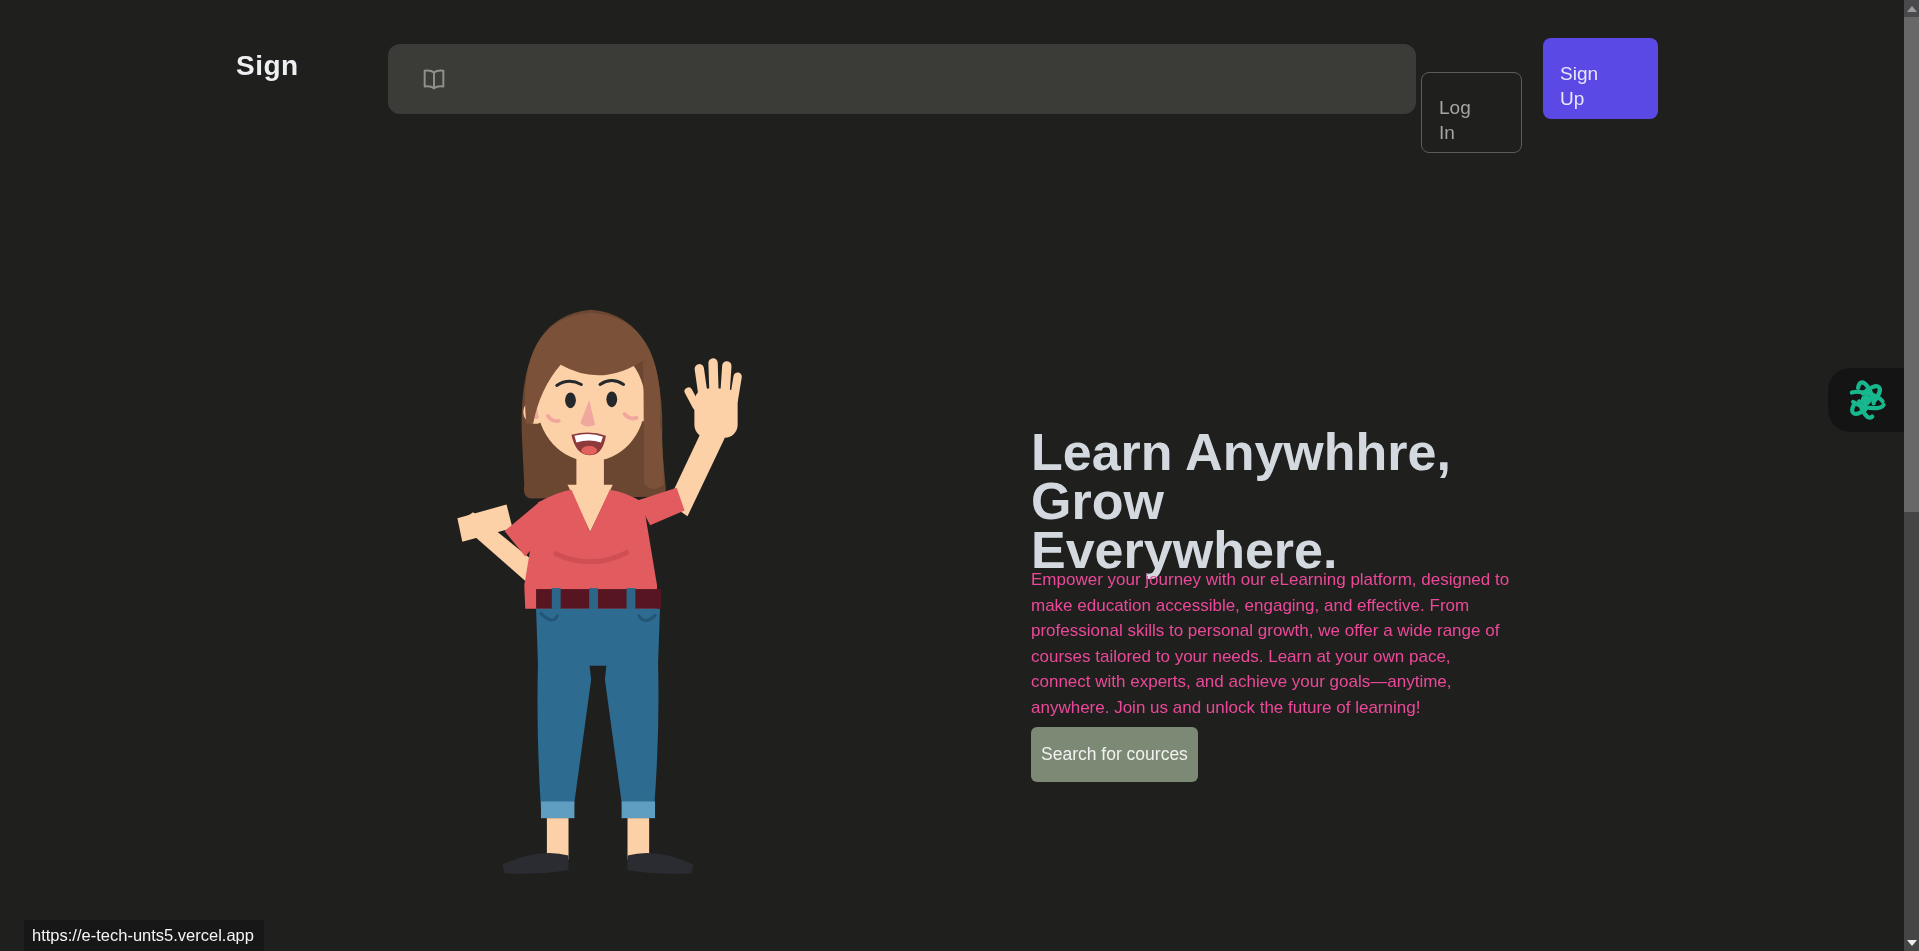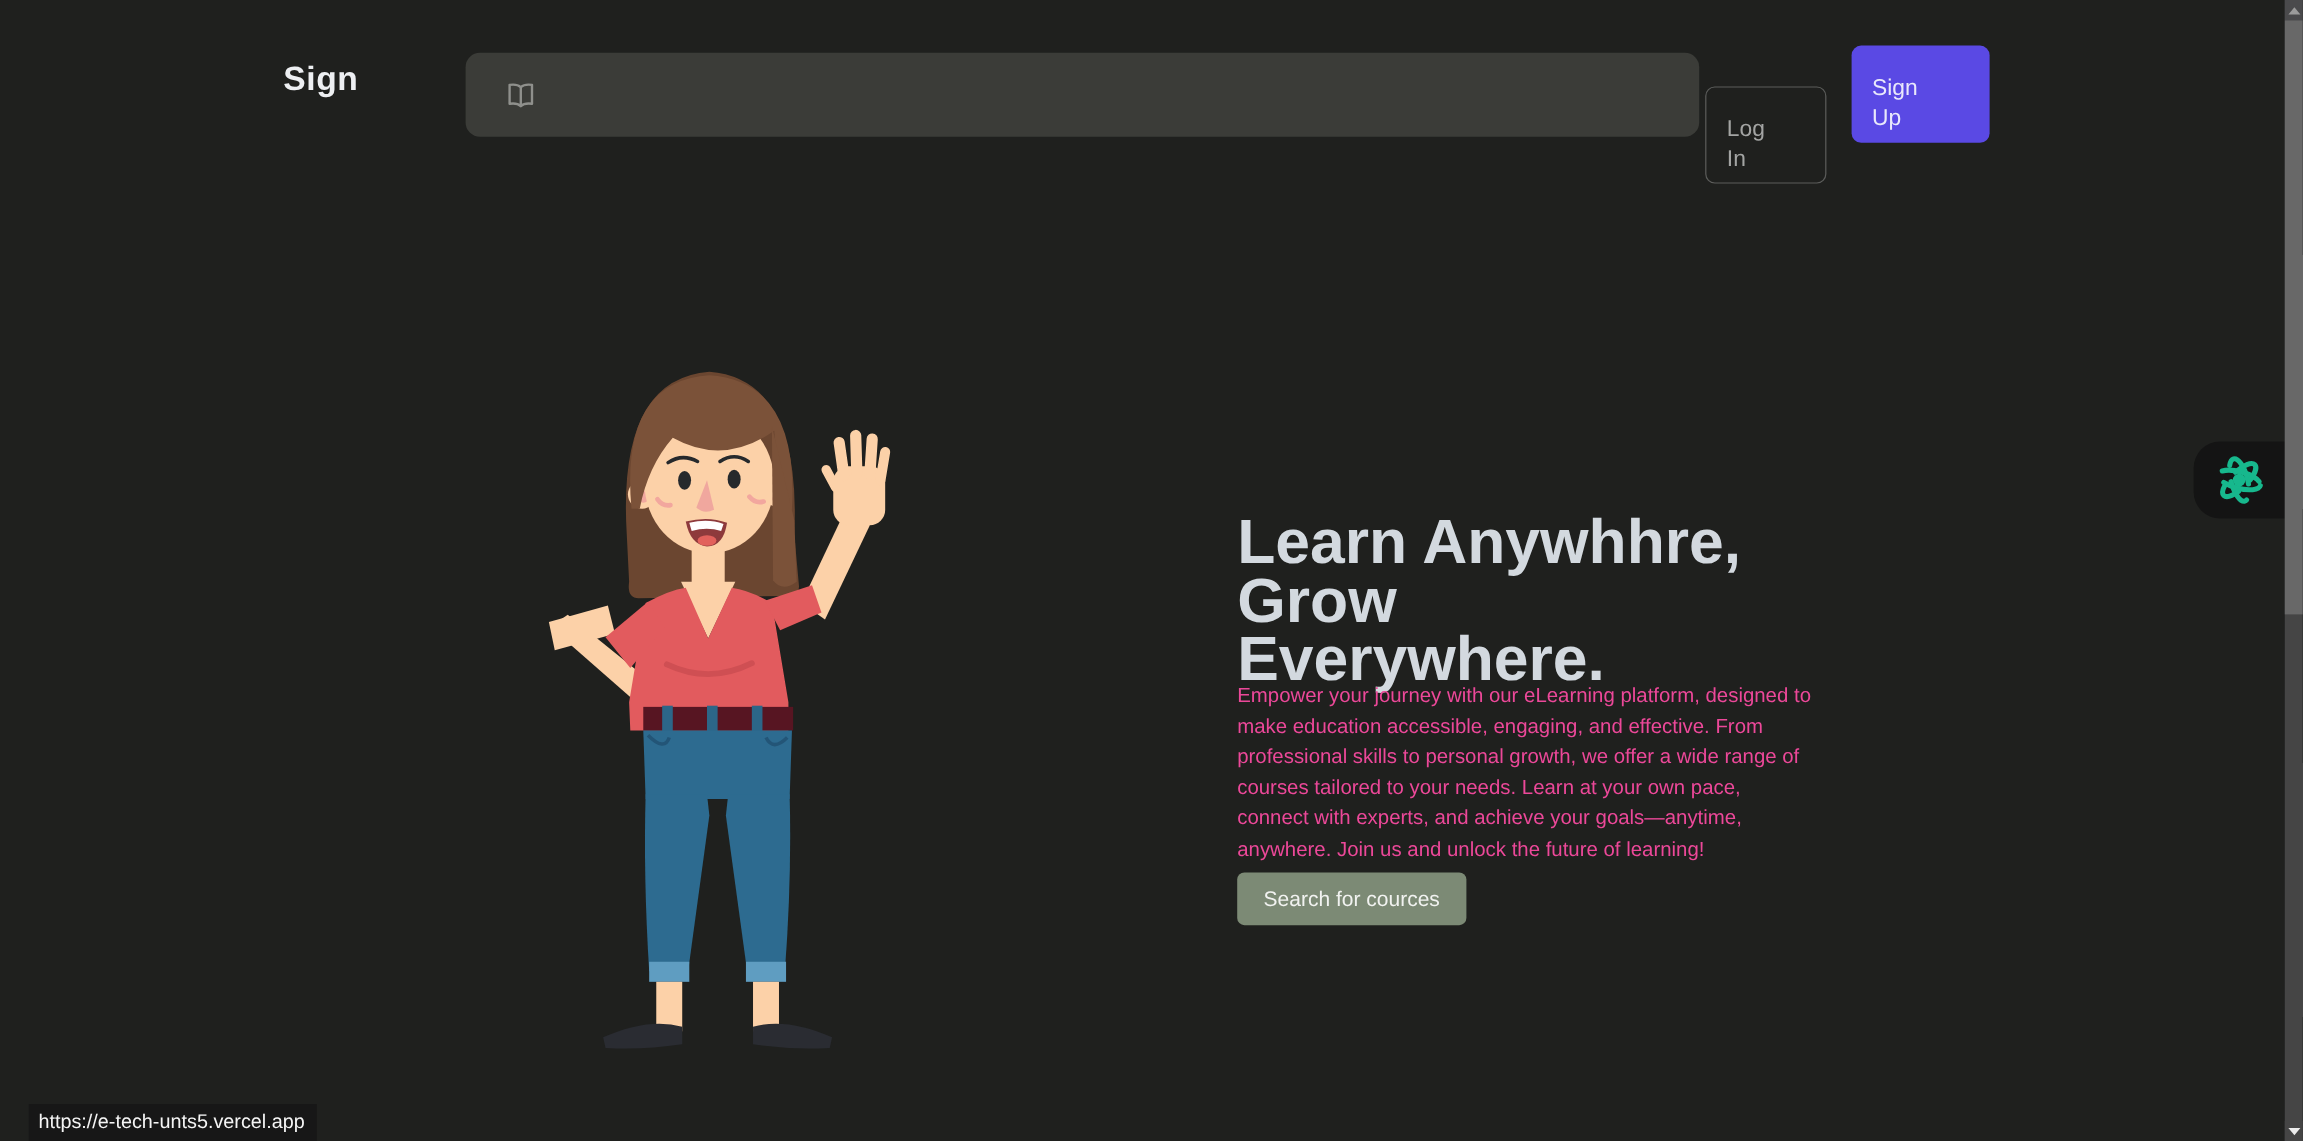--- a/index.html
+++ b/index.html
@@ -49,21 +49,21 @@
   .hero-title {
     left:1031px; top:428px; width:560px;
     font-size:52px; line-height:49px; font-weight:700;
     color:#d3d9df; white-space:pre-line;
   }
   .hero-desc {
     left:1031px; top:567px; width:570px;
     font-size:17px; line-height:25.5px; color:#ec4899; white-space:pre-line;
   }
   .cta-btn {
-    left:1031px; top:727px; height:44px; padding:0 22px;
+    left:1031px; top:727px; height:55px; padding:0 10px;
     background:#7c8a75; color:#f1f2f0; border:none; border-radius:6px;
     font-family:inherit; font-size:17.5px; cursor:pointer;
   }
 
   
   .chat-widget {
     right:15px; top:368px; width:76px; height:64px;
     background:#141414; border-radius:22px 0 0 22px;
     display:flex; align-items:center; justify-content:center;
     cursor:pointer;

